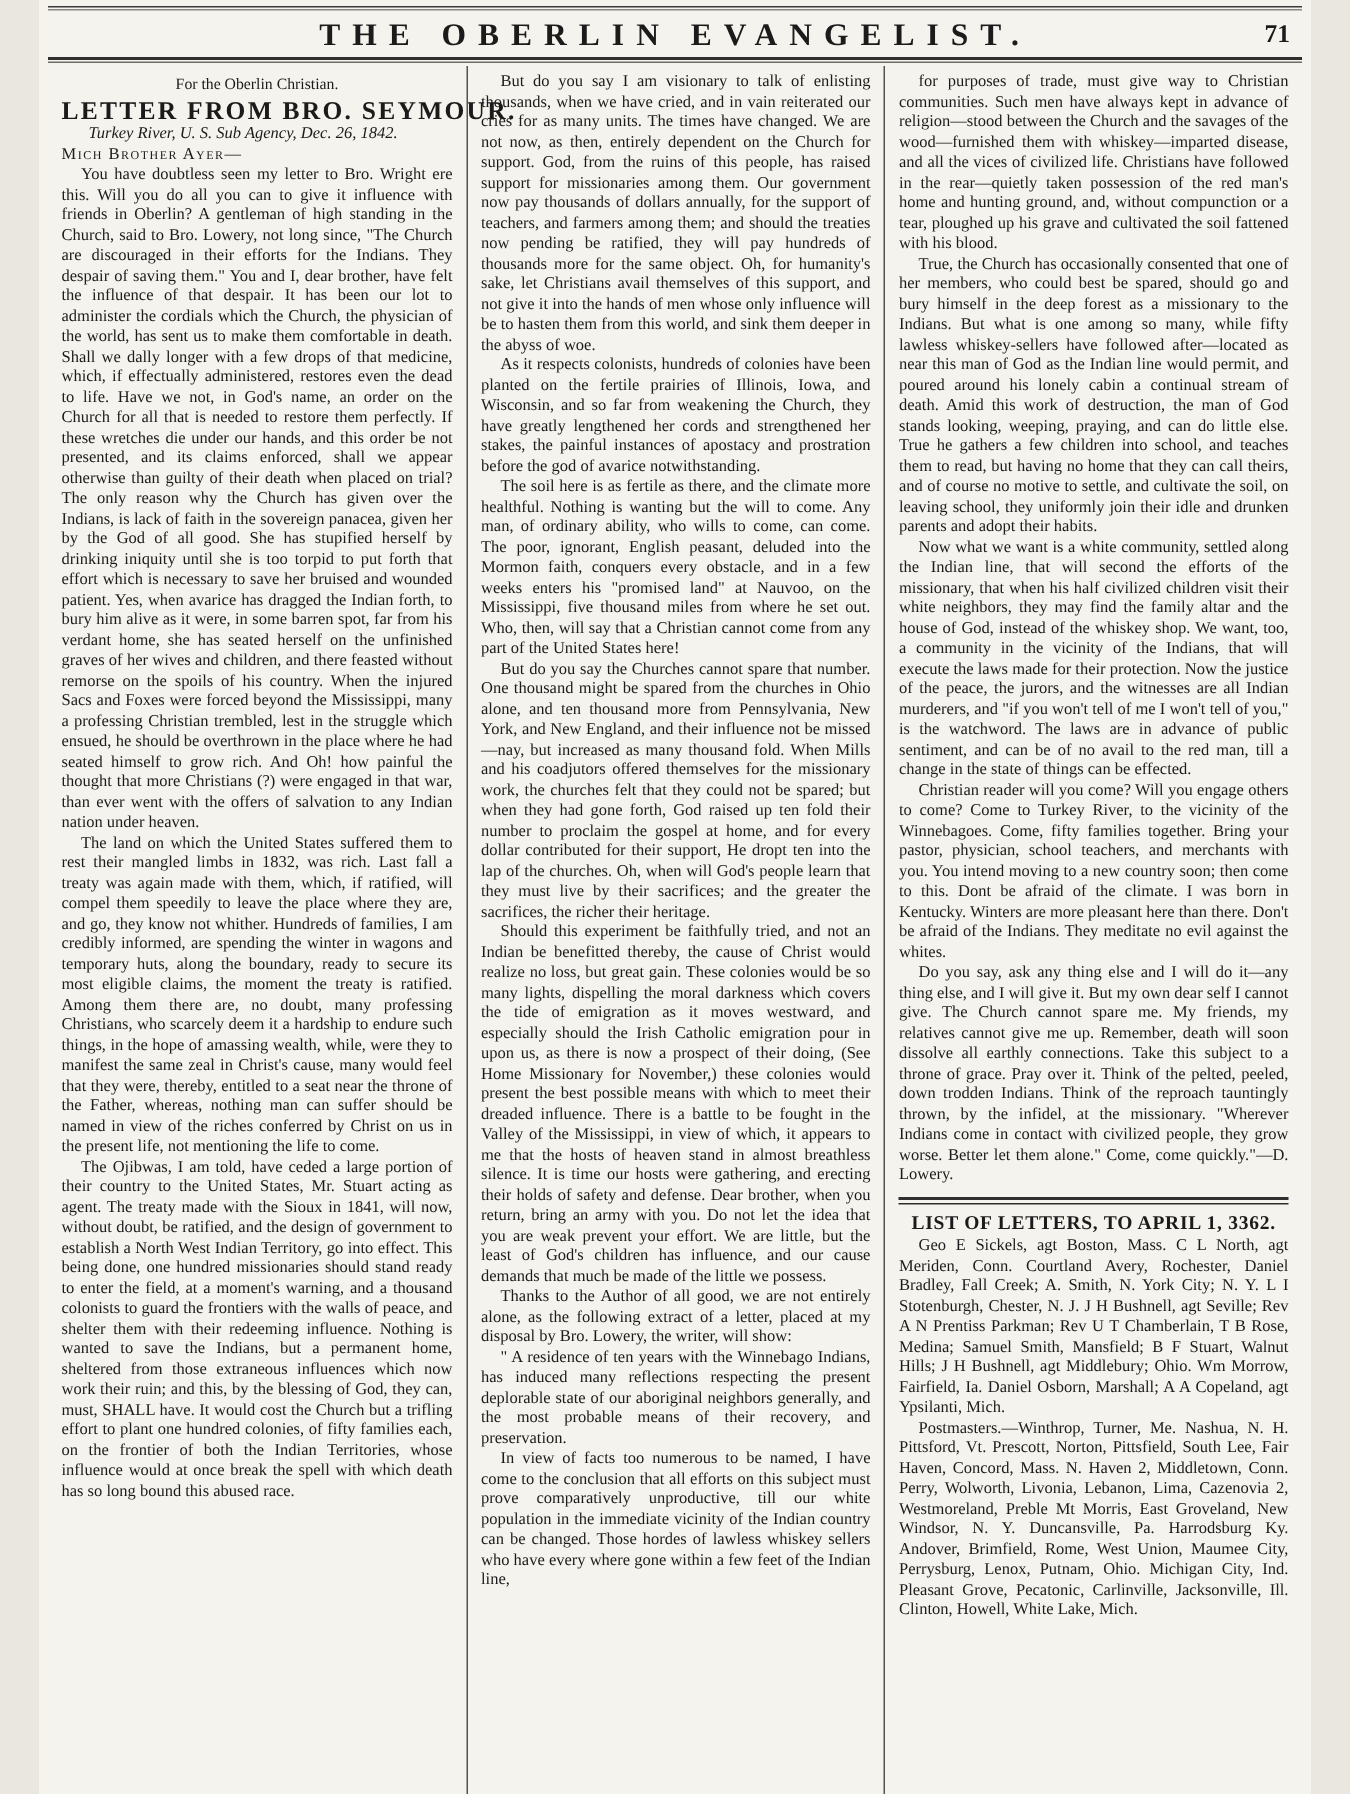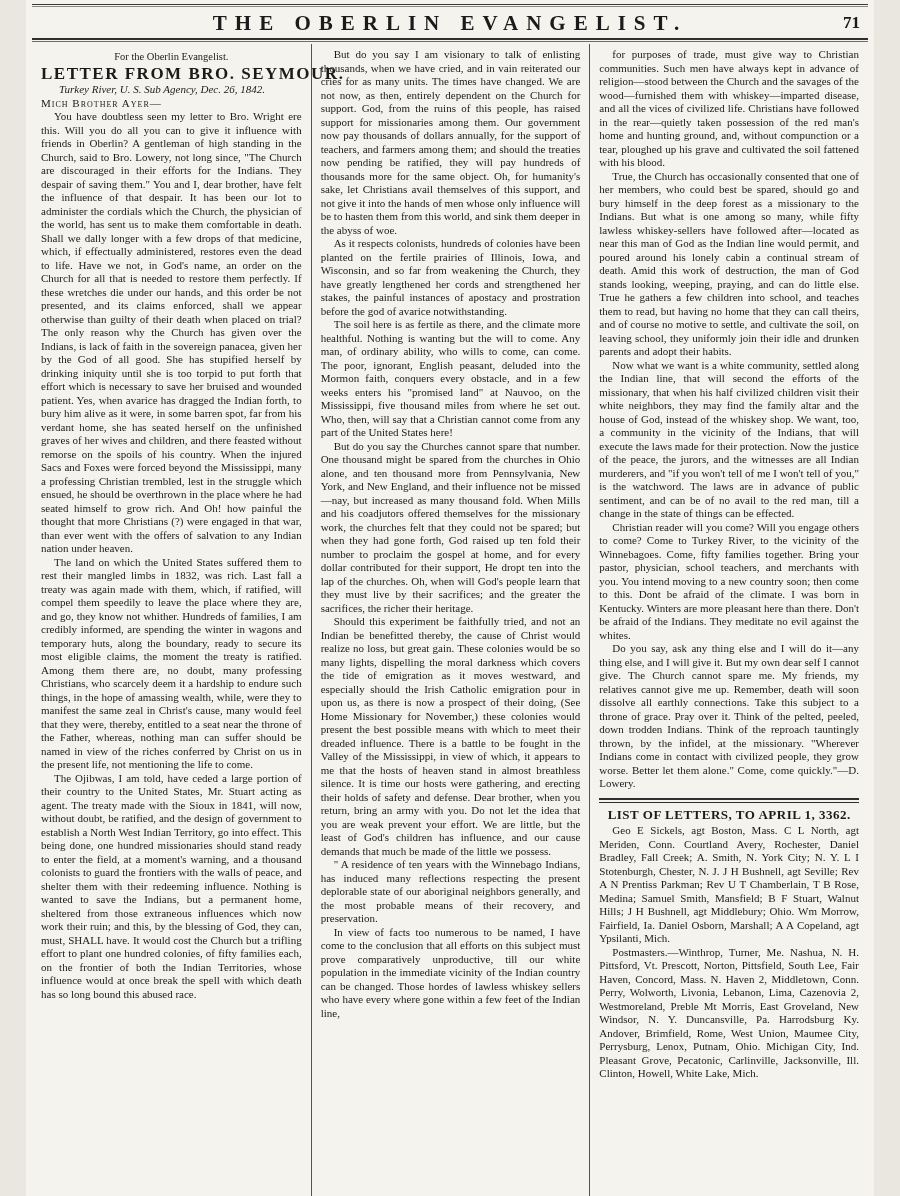--- a/index.html
+++ b/index.html
@@ -121,35 +121,36 @@
   <div class="masthead">
     <span class="title">THE OBERLIN EVANGELIST.</span>
     <span class="page-number">71</span>
   </div>
 
   <div class="masthead-rule"></div>
 
   <div class="columns">
 
     <div class="col">
-      <div class="attribution">For the Oberlin Evangelist.</div>
+      <div class="attribution">For the Oberlin Christian.</div>
       <div class="headline">LETTER FROM BRO. SEYMOUR.</div>
       <p class="dateline">Turkey River, U. S. Sub Agency, Dec. 26, 1842.</p>
       <p class="salutation">Mich Brother Ayer—</p>
       <p>You have doubtless seen my letter to Bro. Wright ere this. Will you do all you can to give it influence with friends in Oberlin? A gentleman of high standing in the Church, said to Bro. Lowery, not long since, "The Church are discouraged in their efforts for the Indians. They despair of saving them." You and I, dear brother, have felt the influence of that despair. It has been our lot to administer the cordials which the Church, the physician of the world, has sent us to make them comfortable in death. Shall we dally longer with a few drops of that medicine, which, if effectually administered, restores even the dead to life. Have we not, in God's name, an order on the Church for all that is needed to restore them perfectly. If these wretches die under our hands, and this order be not presented, and its claims enforced, shall we appear otherwise than guilty of their death when placed on trial? The only reason why the Church has given over the Indians, is lack of faith in the sovereign panacea, given her by the God of all good. She has stupified herself by drinking iniquity until she is too torpid to put forth that effort which is necessary to save her bruised and wounded patient. Yes, when avarice has dragged the Indian forth, to bury him alive as it were, in some barren spot, far from his verdant home, she has seated herself on the unfinished graves of her wives and children, and there feasted without remorse on the spoils of his country. When the injured Sacs and Foxes were forced beyond the Mississippi, many a professing Christian trembled, lest in the struggle which ensued, he should be overthrown in the place where he had seated himself to grow rich. And Oh! how painful the thought that more Christians (?) were engaged in that war, than ever went with the offers of salvation to any Indian nation under heaven.</p>
       <p>The land on which the United States suffered them to rest their mangled limbs in 1832, was rich. Last fall a treaty was again made with them, which, if ratified, will compel them speedily to leave the place where they are, and go, they know not whither. Hundreds of families, I am credibly informed, are spending the winter in wagons and temporary huts, along the boundary, ready to secure its most eligible claims, the moment the treaty is ratified. Among them there are, no doubt, many professing Christians, who scarcely deem it a hardship to endure such things, in the hope of amassing wealth, while, were they to manifest the same zeal in Christ's cause, many would feel that they were, thereby, entitled to a seat near the throne of the Father, whereas, nothing man can suffer should be named in view of the riches conferred by Christ on us in the present life, not mentioning the life to come.</p>
       <p>The Ojibwas, I am told, have ceded a large portion of their country to the United States, Mr. Stuart acting as agent. The treaty made with the Sioux in 1841, will now, without doubt, be ratified, and the design of government to establish a North West Indian Territory, go into effect. This being done, one hundred missionaries should stand ready to enter the field, at a moment's warning, and a thousand colonists to guard the frontiers with the walls of peace, and shelter them with their redeeming influence. Nothing is wanted to save the Indians, but a permanent home, sheltered from those extraneous influences which now work their ruin; and this, by the blessing of God, they can, must, SHALL have. It would cost the Church but a trifling effort to plant one hundred colonies, of fifty families each, on the frontier of both the Indian Territories, whose influence would at once break the spell with which death has so long bound this abused race.</p>
     </div>
 
     <div class="col">
       <p>But do you say I am visionary to talk of enlisting thousands, when we have cried, and in vain reiterated our cries for as many units. The times have changed. We are not now, as then, entirely dependent on the Church for support. God, from the ruins of this people, has raised support for missionaries among them. Our government now pay thousands of dollars annually, for the support of teachers, and farmers among them; and should the treaties now pending be ratified, they will pay hundreds of thousands more for the same object. Oh, for humanity's sake, let Christians avail themselves of this support, and not give it into the hands of men whose only influence will be to hasten them from this world, and sink them deeper in the abyss of woe.</p>
       <p>As it respects colonists, hundreds of colonies have been planted on the fertile prairies of Illinois, Iowa, and Wisconsin, and so far from weakening the Church, they have greatly lengthened her cords and strengthened her stakes, the painful instances of apostacy and prostration before the god of avarice notwithstanding.</p>
       <p>The soil here is as fertile as there, and the climate more healthful. Nothing is wanting but the will to come. Any man, of ordinary ability, who wills to come, can come. The poor, ignorant, English peasant, deluded into the Mormon faith, conquers every obstacle, and in a few weeks enters his "promised land" at Nauvoo, on the Mississippi, five thousand miles from where he set out. Who, then, will say that a Christian cannot come from any part of the United States here!</p>
       <p>But do you say the Churches cannot spare that number. One thousand might be spared from the churches in Ohio alone, and ten thousand more from Pennsylvania, New York, and New England, and their influence not be missed—nay, but increased as many thousand fold. When Mills and his coadjutors offered themselves for the missionary work, the churches felt that they could not be spared; but when they had gone forth, God raised up ten fold their number to proclaim the gospel at home, and for every dollar contributed for their support, He dropt ten into the lap of the churches. Oh, when will God's people learn that they must live by their sacrifices; and the greater the sacrifices, the richer their heritage.</p>
       <p>Should this experiment be faithfully tried, and not an Indian be benefitted thereby, the cause of Christ would realize no loss, but great gain. These colonies would be so many lights, dispelling the moral darkness which covers the tide of emigration as it moves westward, and especially should the Irish Catholic emigration pour in upon us, as there is now a prospect of their doing, (See Home Missionary for November,) these colonies would present the best possible means with which to meet their dreaded influence. There is a battle to be fought in the Valley of the Mississippi, in view of which, it appears to me that the hosts of heaven stand in almost breathless silence. It is time our hosts were gathering, and erecting their holds of safety and defense. Dear brother, when you return, bring an army with you. Do not let the idea that you are weak prevent your effort. We are little, but the least of God's children has influence, and our cause demands that much be made of the little we possess.</p>
+      <p>Thanks to the Author of all good, we are not entirely alone, as the following extract of a letter, placed at my disposal by Bro. Lowery, the writer, will show:</p>
       <p>" A residence of ten years with the Winnebago Indians, has induced many reflections respecting the present deplorable state of our aboriginal neighbors generally, and the most probable means of their recovery, and preservation.</p>
       <p>In view of facts too numerous to be named, I have come to the conclusion that all efforts on this subject must prove comparatively unproductive, till our white population in the immediate vicinity of the Indian country can be changed. Those hordes of lawless whiskey sellers who have every where gone within a few feet of the Indian line,</p>
     </div>
 
     <div class="col">
       <p>for purposes of trade, must give way to Christian communities. Such men have always kept in advance of religion—stood between the Church and the savages of the wood—furnished them with whiskey—imparted disease, and all the vices of civilized life. Christians have followed in the rear—quietly taken possession of the red man's home and hunting ground, and, without compunction or a tear, ploughed up his grave and cultivated the soil fattened with his blood.</p>
       <p>True, the Church has occasionally consented that one of her members, who could best be spared, should go and bury himself in the deep forest as a missionary to the Indians. But what is one among so many, while fifty lawless whiskey-sellers have followed after—located as near this man of God as the Indian line would permit, and poured around his lonely cabin a continual stream of death. Amid this work of destruction, the man of God stands looking, weeping, praying, and can do little else. True he gathers a few children into school, and teaches them to read, but having no home that they can call theirs, and of course no motive to settle, and cultivate the soil, on leaving school, they uniformly join their idle and drunken parents and adopt their habits.</p>
       <p>Now what we want is a white community, settled along the Indian line, that will second the efforts of the missionary, that when his half civilized children visit their white neighbors, they may find the family altar and the house of God, instead of the whiskey shop. We want, too, a community in the vicinity of the Indians, that will execute the laws made for their protection. Now the justice of the peace, the jurors, and the witnesses are all Indian murderers, and "if you won't tell of me I won't tell of you," is the watchword. The laws are in advance of public sentiment, and can be of no avail to the red man, till a change in the state of things can be effected.</p>
       <p>Christian reader will you come? Will you engage others to come? Come to Turkey River, to the vicinity of the Winnebagoes. Come, fifty families together. Bring your pastor, physician, school teachers, and merchants with you. You intend moving to a new country soon; then come to this. Dont be afraid of the climate. I was born in Kentucky. Winters are more pleasant here than there. Don't be afraid of the Indians. They meditate no evil against the whites.</p>
       <p>Do you say, ask any thing else and I will do it—any thing else, and I will give it. But my own dear self I cannot give. The Church cannot spare me. My friends, my relatives cannot give me up. Remember, death will soon dissolve all earthly connections. Take this subject to a throne of grace. Pray over it. Think of the pelted, peeled, down trodden Indians. Think of the reproach tauntingly thrown, by the infidel, at the missionary. "Wherever Indians come in contact with civilized people, they grow worse. Better let them alone." Come, come quickly."—D. Lowery.</p>

